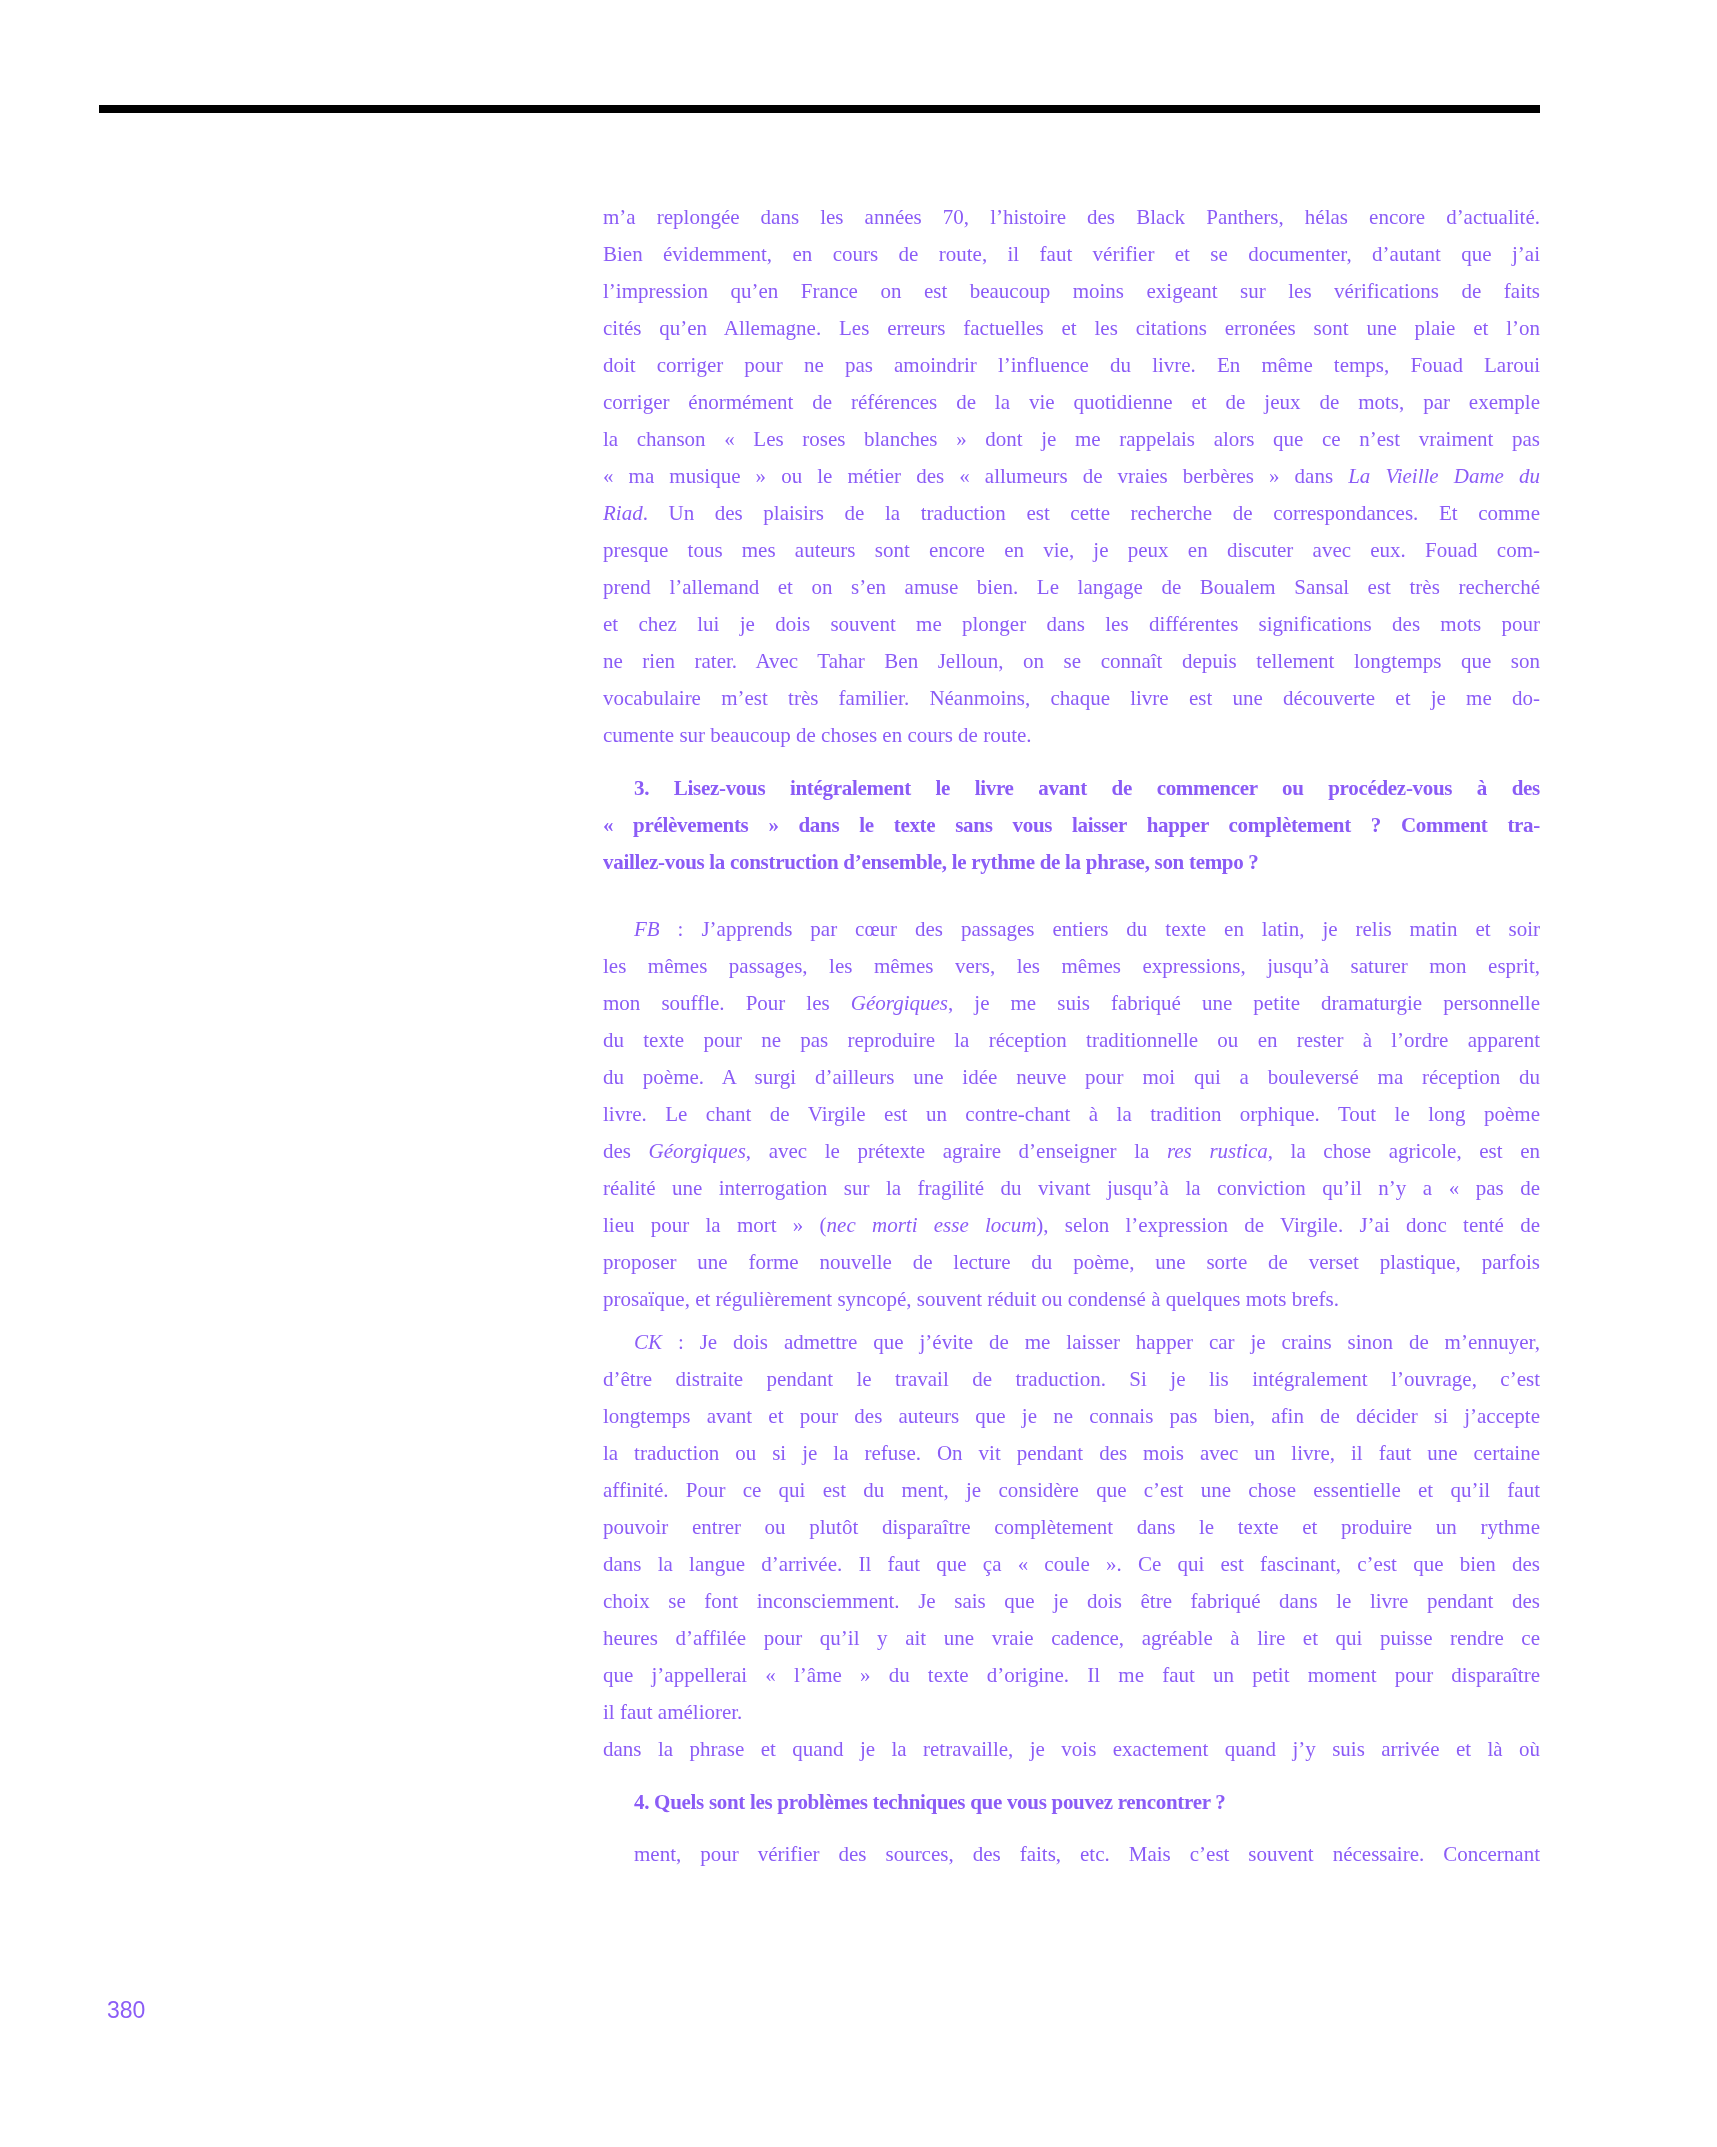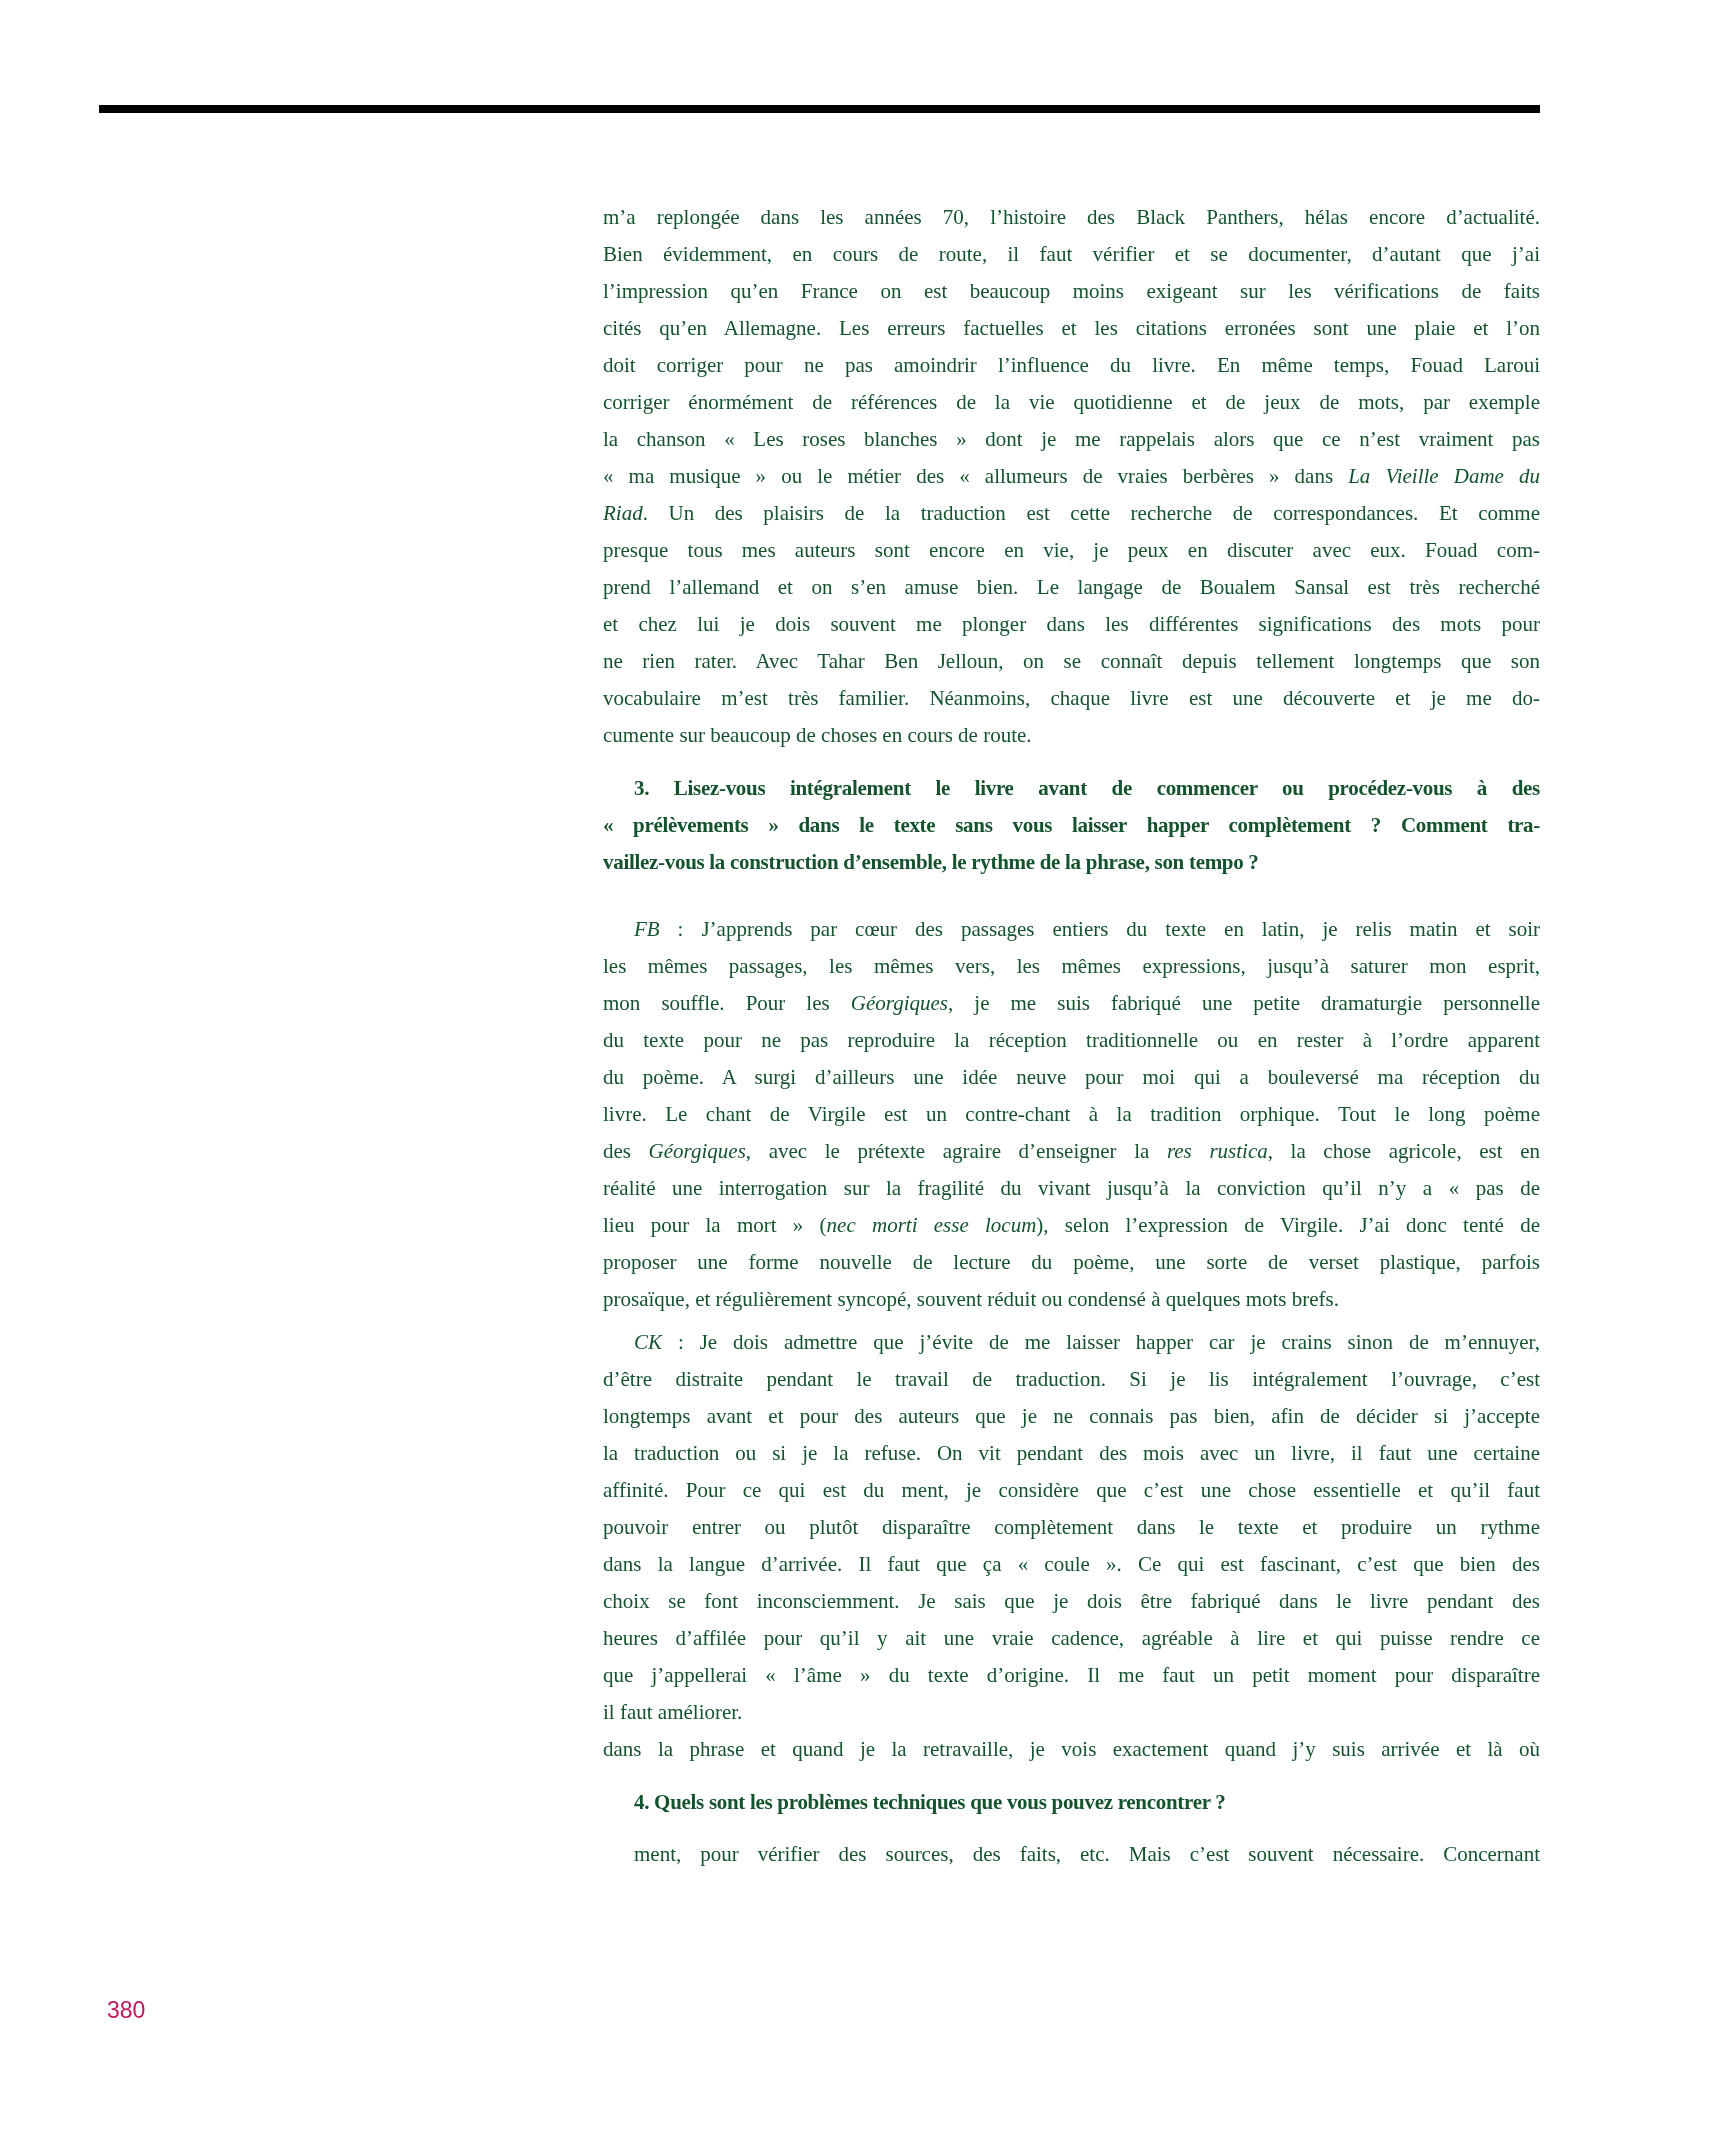--- a/index.html
+++ b/index.html
@@ -24,21 +24,21 @@
     background: #000000;
   }
   .text-column {
     position: absolute;
     left: 603px;
     top: 199px;
     width: 937px;
     font-family: "Liberation Serif", serif;
     font-size: 21px;
     line-height: 37px;
-    color: #14532d;
+    color: #8b5cf6;
   }
   .para { margin: 0; }
   .para .line {
     height: 37px;
     overflow: hidden;
     text-align: justify;
     text-align-last: justify;
   }
   .para .line.last {
     text-align-last: left;
@@ -52,21 +52,21 @@
   .para-3 { margin-top: 5.5px; }
   .para-4 { margin-top: 55px; }
   .para-5 { margin-top: 15.5px; }
   .page-number {
     position: absolute;
     left: 107px;
     top: 1997px;
     font-family: "Liberation Sans", sans-serif;
     font-size: 23px;
     line-height: 27.4px;
-    color: #be185d;
+    color: #8b5cf6;
   }
 </style>
 </head>
 <body>
 
 <div id="page">
   <div class="top-rule"></div>
   <section class="text-column">
       <div class="para para-0">
         <div class="line"><span>m’a replongée dans les années 70, l’histoire des Black Panthers, hélas encore d’actualité.</span></div>

